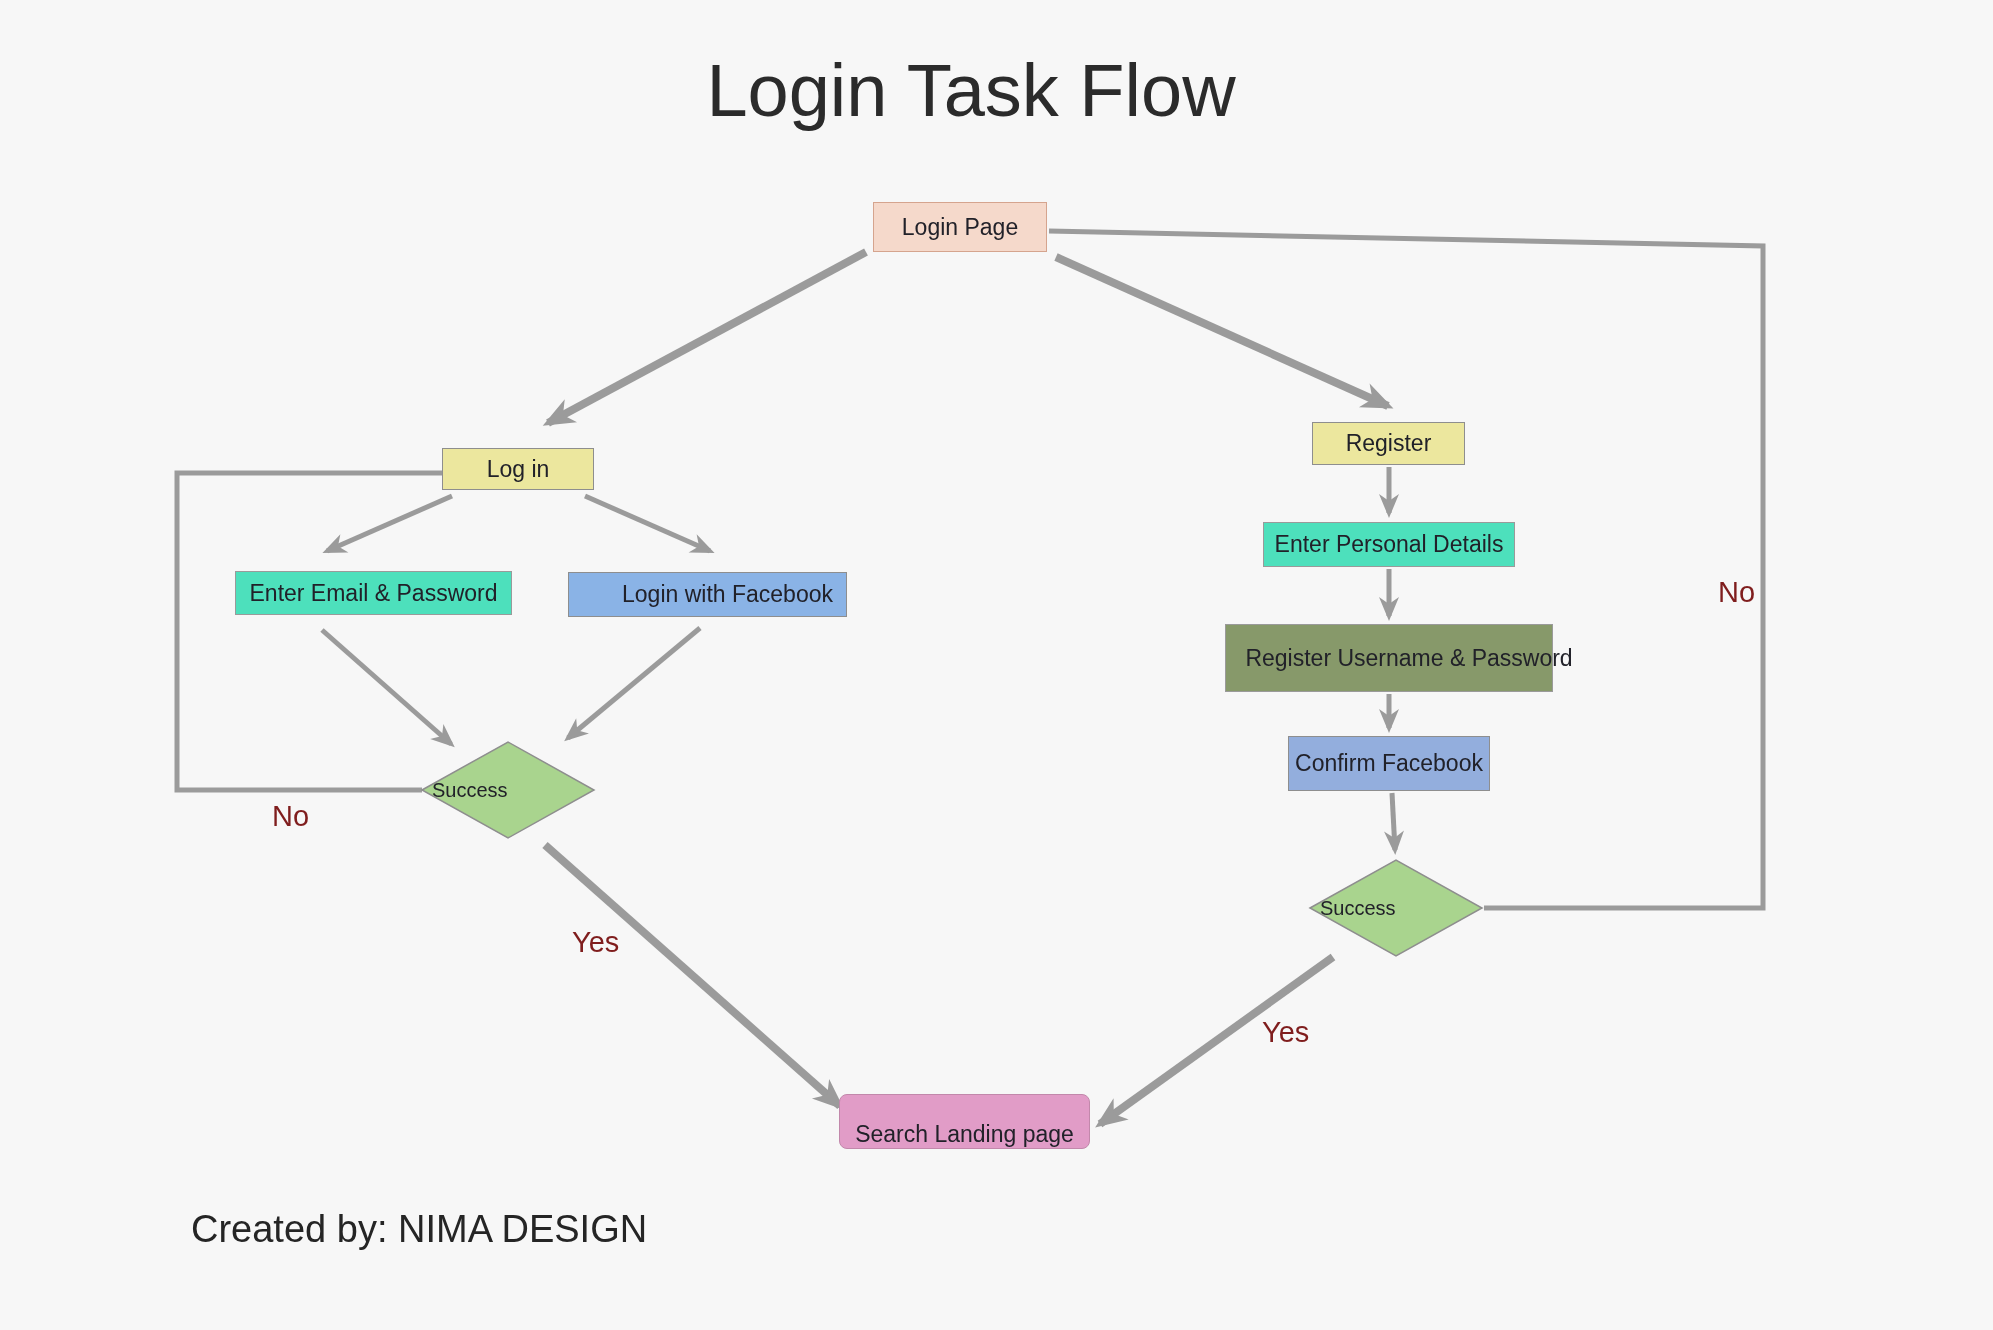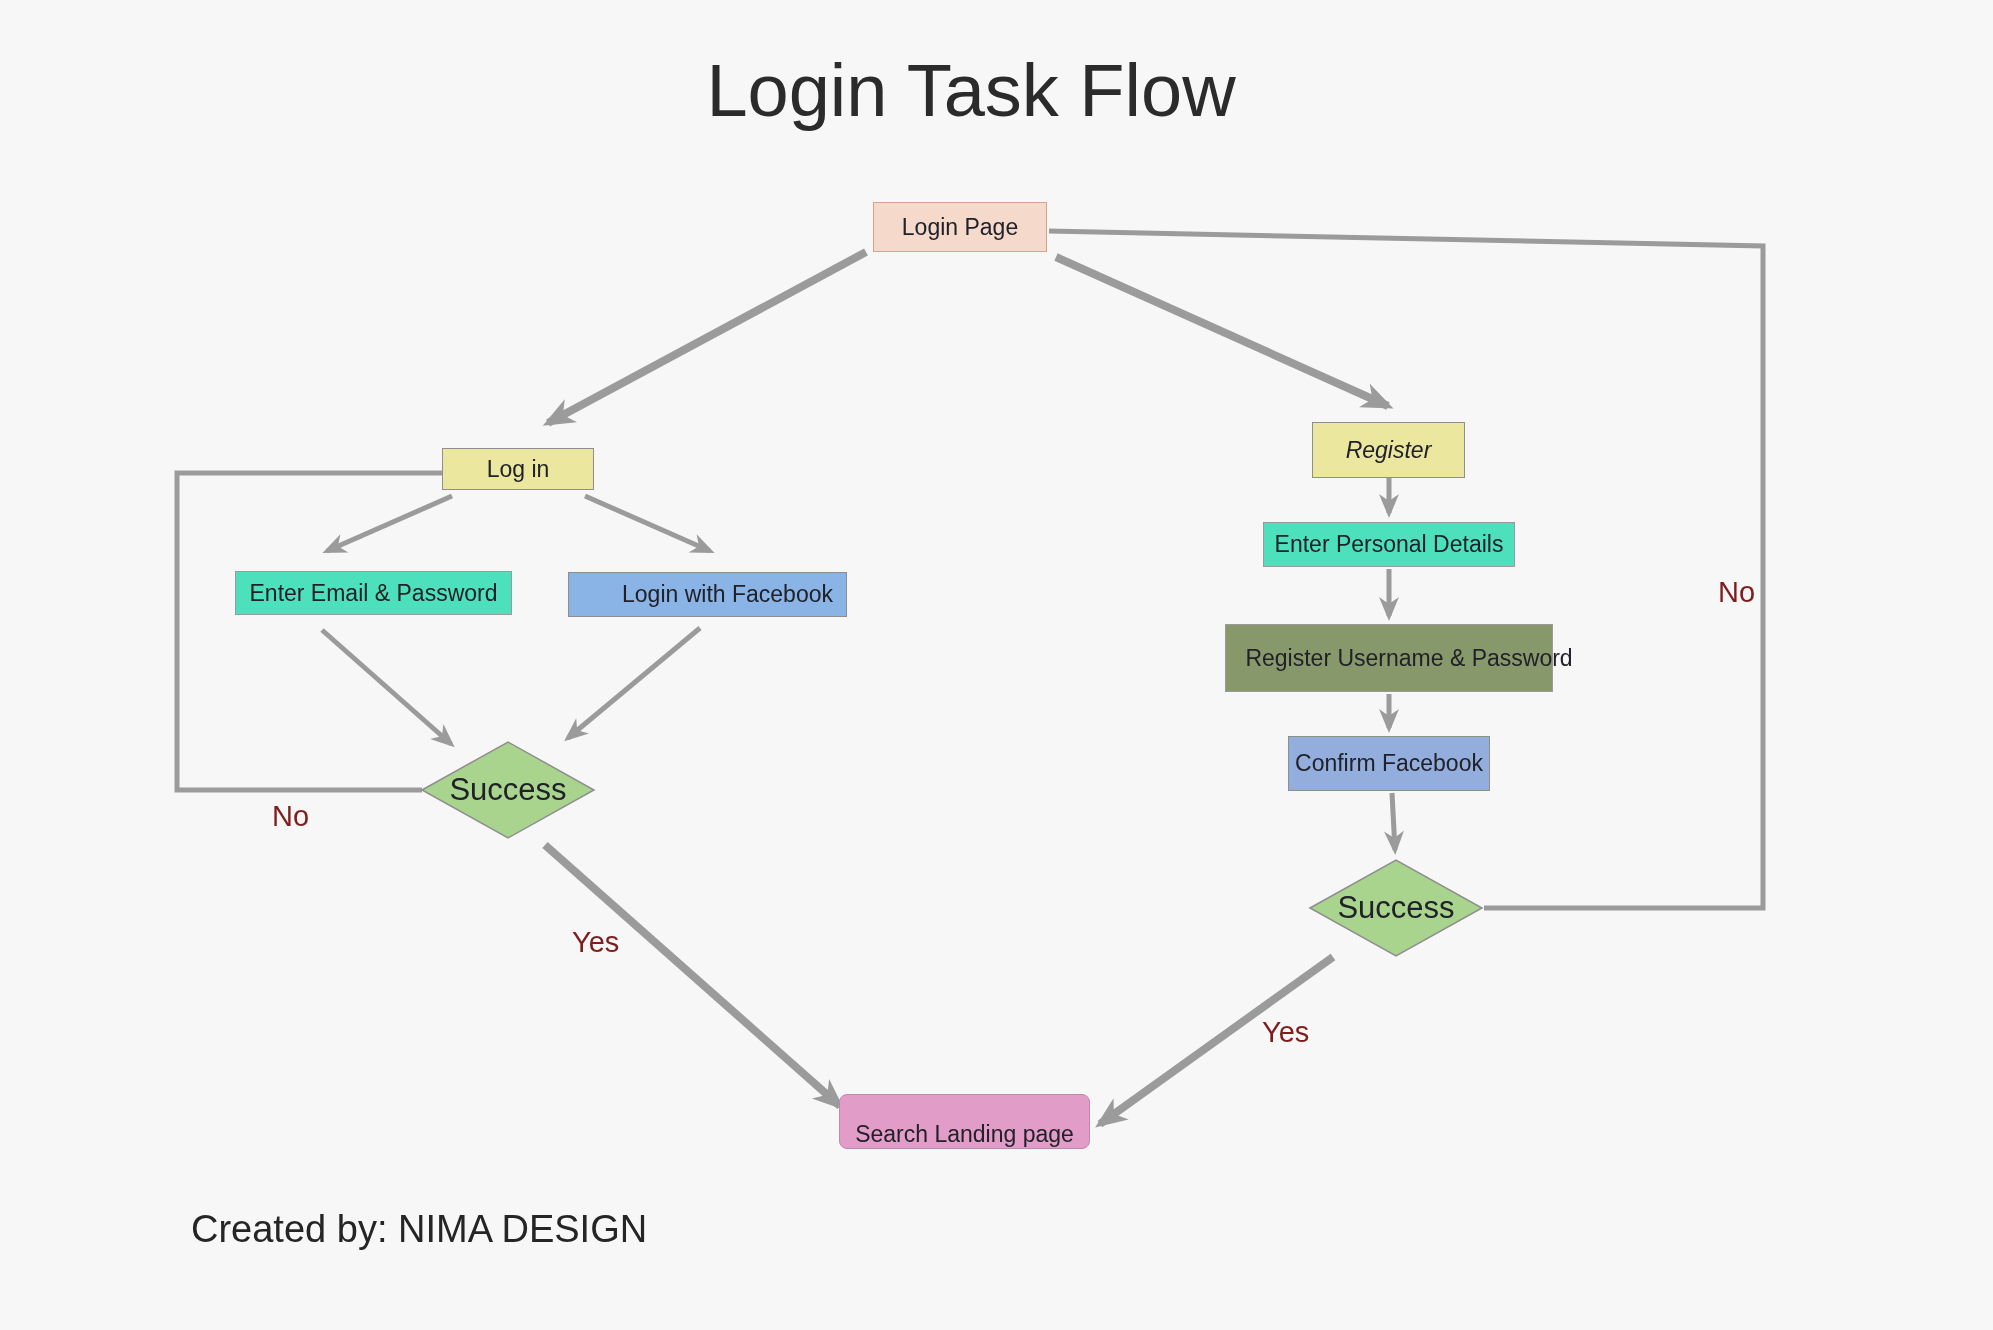--- a/index.html
+++ b/index.html
@@ -56,22 +56,22 @@
   }
   .peach{background:var(--peach);border-color:var(--peach-border);}
   .yellow{background:var(--yellow);}
   .teal{background:var(--teal);border-color:#9a9a9a;}
   .blue{background:var(--blue);}
   .olive{background:var(--olive);border-color:#9a9a9a;padding-left:40px;}
   .lightblue{background:var(--light-blue);}
   .pink{background:var(--pink);border-color:var(--pink-border);border-radius:8px;}
   .diamond-label{
     position:absolute;
-    display:flex;align-items:center;justify-content:center;
-    font-size:31px;color:var(--text);
+    display:flex;align-items:center;
+    font-size:20px;color:var(--text);
     background:transparent;border:none;
   }
   .edge-label{
     position:absolute;
     font-size:29px;
     color:#7f1d1d;
   }
   .footer{
     position:absolute;
     left:191px;top:1208px;
@@ -128,21 +128,21 @@
 </div>
 
 <div class="node blue" style="left:568px;top:572px;width:279px;height:45px;padding-left:40px;">
   <span>Login with Facebook</span>
 </div>
 
 <div class="diamond-label" style="left:432px;top:766px;width:152px;height:48px;">
   <span>Success</span>
 </div>
 
-<div class="node yellow" style="left:1312px;top:422px;width:153px;height:56px;font-style:italic;">
+<div class="node yellow" style="left:1312px;top:422px;width:153px;height:43px;">
   <span>Register</span>
 </div>
 
 <div class="node teal" style="left:1263px;top:522px;width:252px;height:45px;">
   <span>Enter Personal Details</span>
 </div>
 
 <div class="node olive" style="left:1225px;top:624px;width:328px;height:68px;">
   <span>Register Username &amp; Password</span>
 </div>

